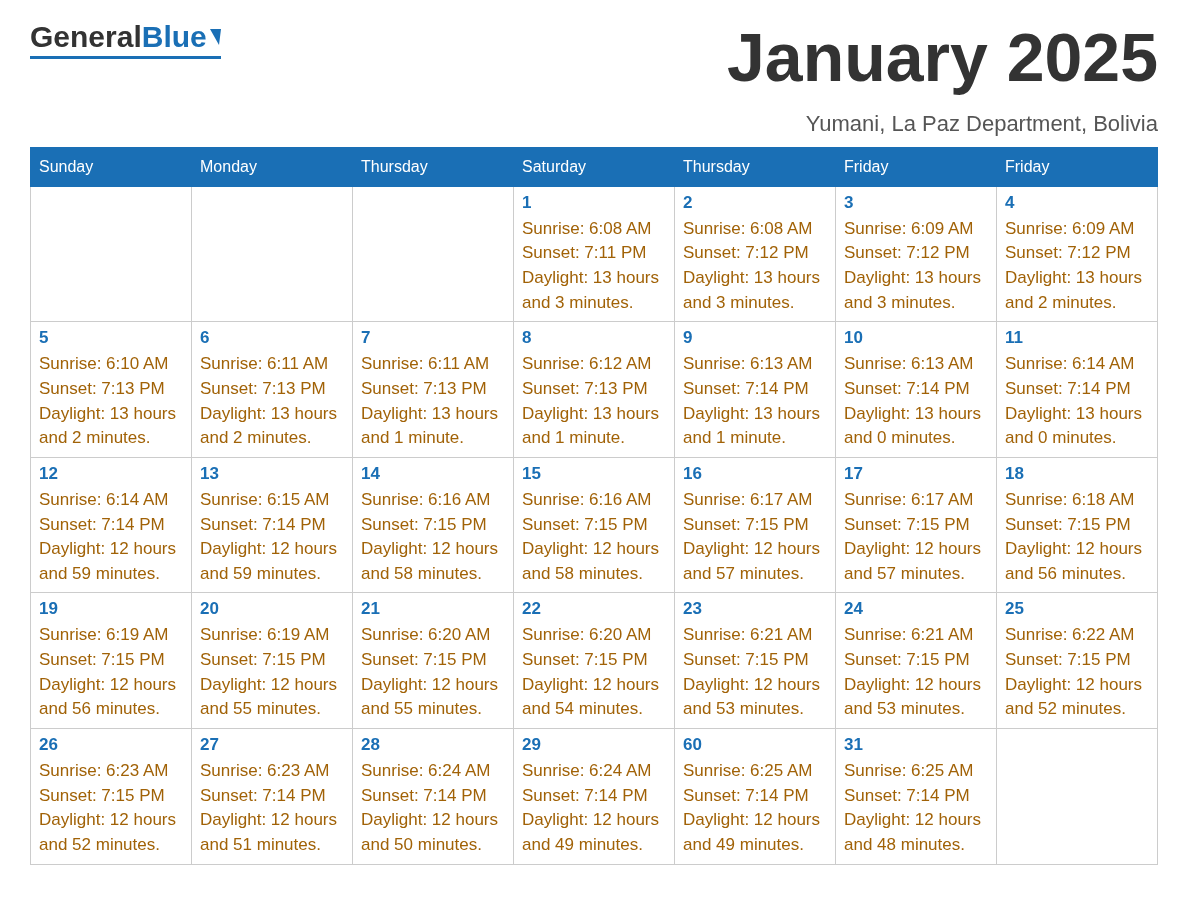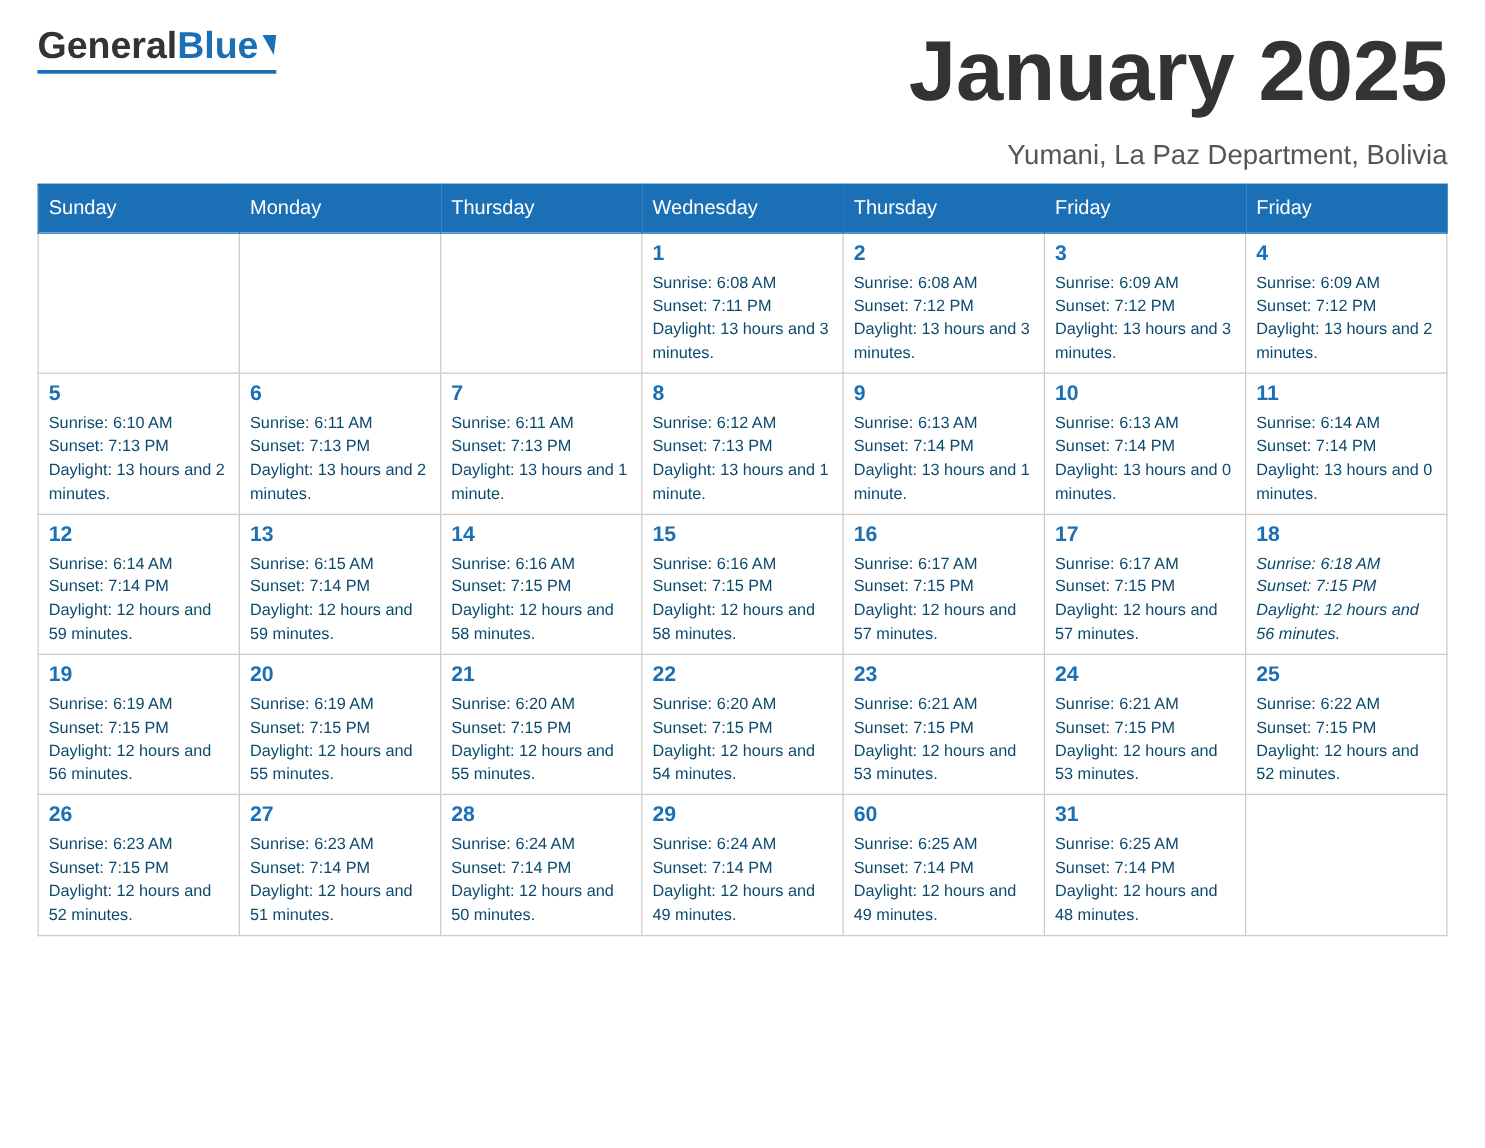--- a/index.html
+++ b/index.html
@@ -54,22 +54,22 @@
       color: #333;
     }
     .day-num {
       font-size: 17px;
       font-weight: bold;
       color: #1a6fb5;
       display: block;
       margin-bottom: 4px;
     }
     .day-info {
-      font-size: 13px;
-      color: #0c4a6e;
+      font-size: 17px;
+      color: #a16207;
       line-height: 1.45;
     }
     .empty-cell {
       background: #fff;
     }
     
     .logo-container {
       display: flex;
       align-items: center;
     }
@@ -91,21 +91,21 @@
     <div class="location-title">Yumani, La Paz Department, Bolivia</div>
   </div>
 </div>
 
 <table class="calendar">
   <thead>
     <tr>
     <th>Sunday</th>
         <th>Monday</th>
         <th>Thursday</th>
-        <th>Wednesday</th>
+        <th>Saturday</th>
         <th>Thursday</th>
         <th>Friday</th>
         <th>Friday</th>
       </tr>
   </thead>
   <tbody id="calendar-body">
   <tr>
         <td class="empty-cell"></td>
         <td class="empty-cell"></td>
         <td class="empty-cell"></td>
@@ -210,21 +210,21 @@
 Daylight: 12 hours and 57 minutes.</div>
         </td>
         <td>
           <span class="day-num">17</span>
           <div class="day-info" style="white-space: pre-line;">Sunrise: 6:17 AM
 Sunset: 7:15 PM
 Daylight: 12 hours and 57 minutes.</div>
         </td>
         <td>
           <span class="day-num">18</span>
-          <div class="day-info" style="white-space: pre-line; font-style: italic;">Sunrise: 6:18 AM
+          <div class="day-info" style="white-space: pre-line;">Sunrise: 6:18 AM
 Sunset: 7:15 PM
 Daylight: 12 hours and 56 minutes.</div>
         </td>
       </tr>
       <tr>
         <td>
           <span class="day-num">19</span>
           <div class="day-info" style="white-space: pre-line;">Sunrise: 6:19 AM
 Sunset: 7:15 PM
 Daylight: 12 hours and 56 minutes.</div>

